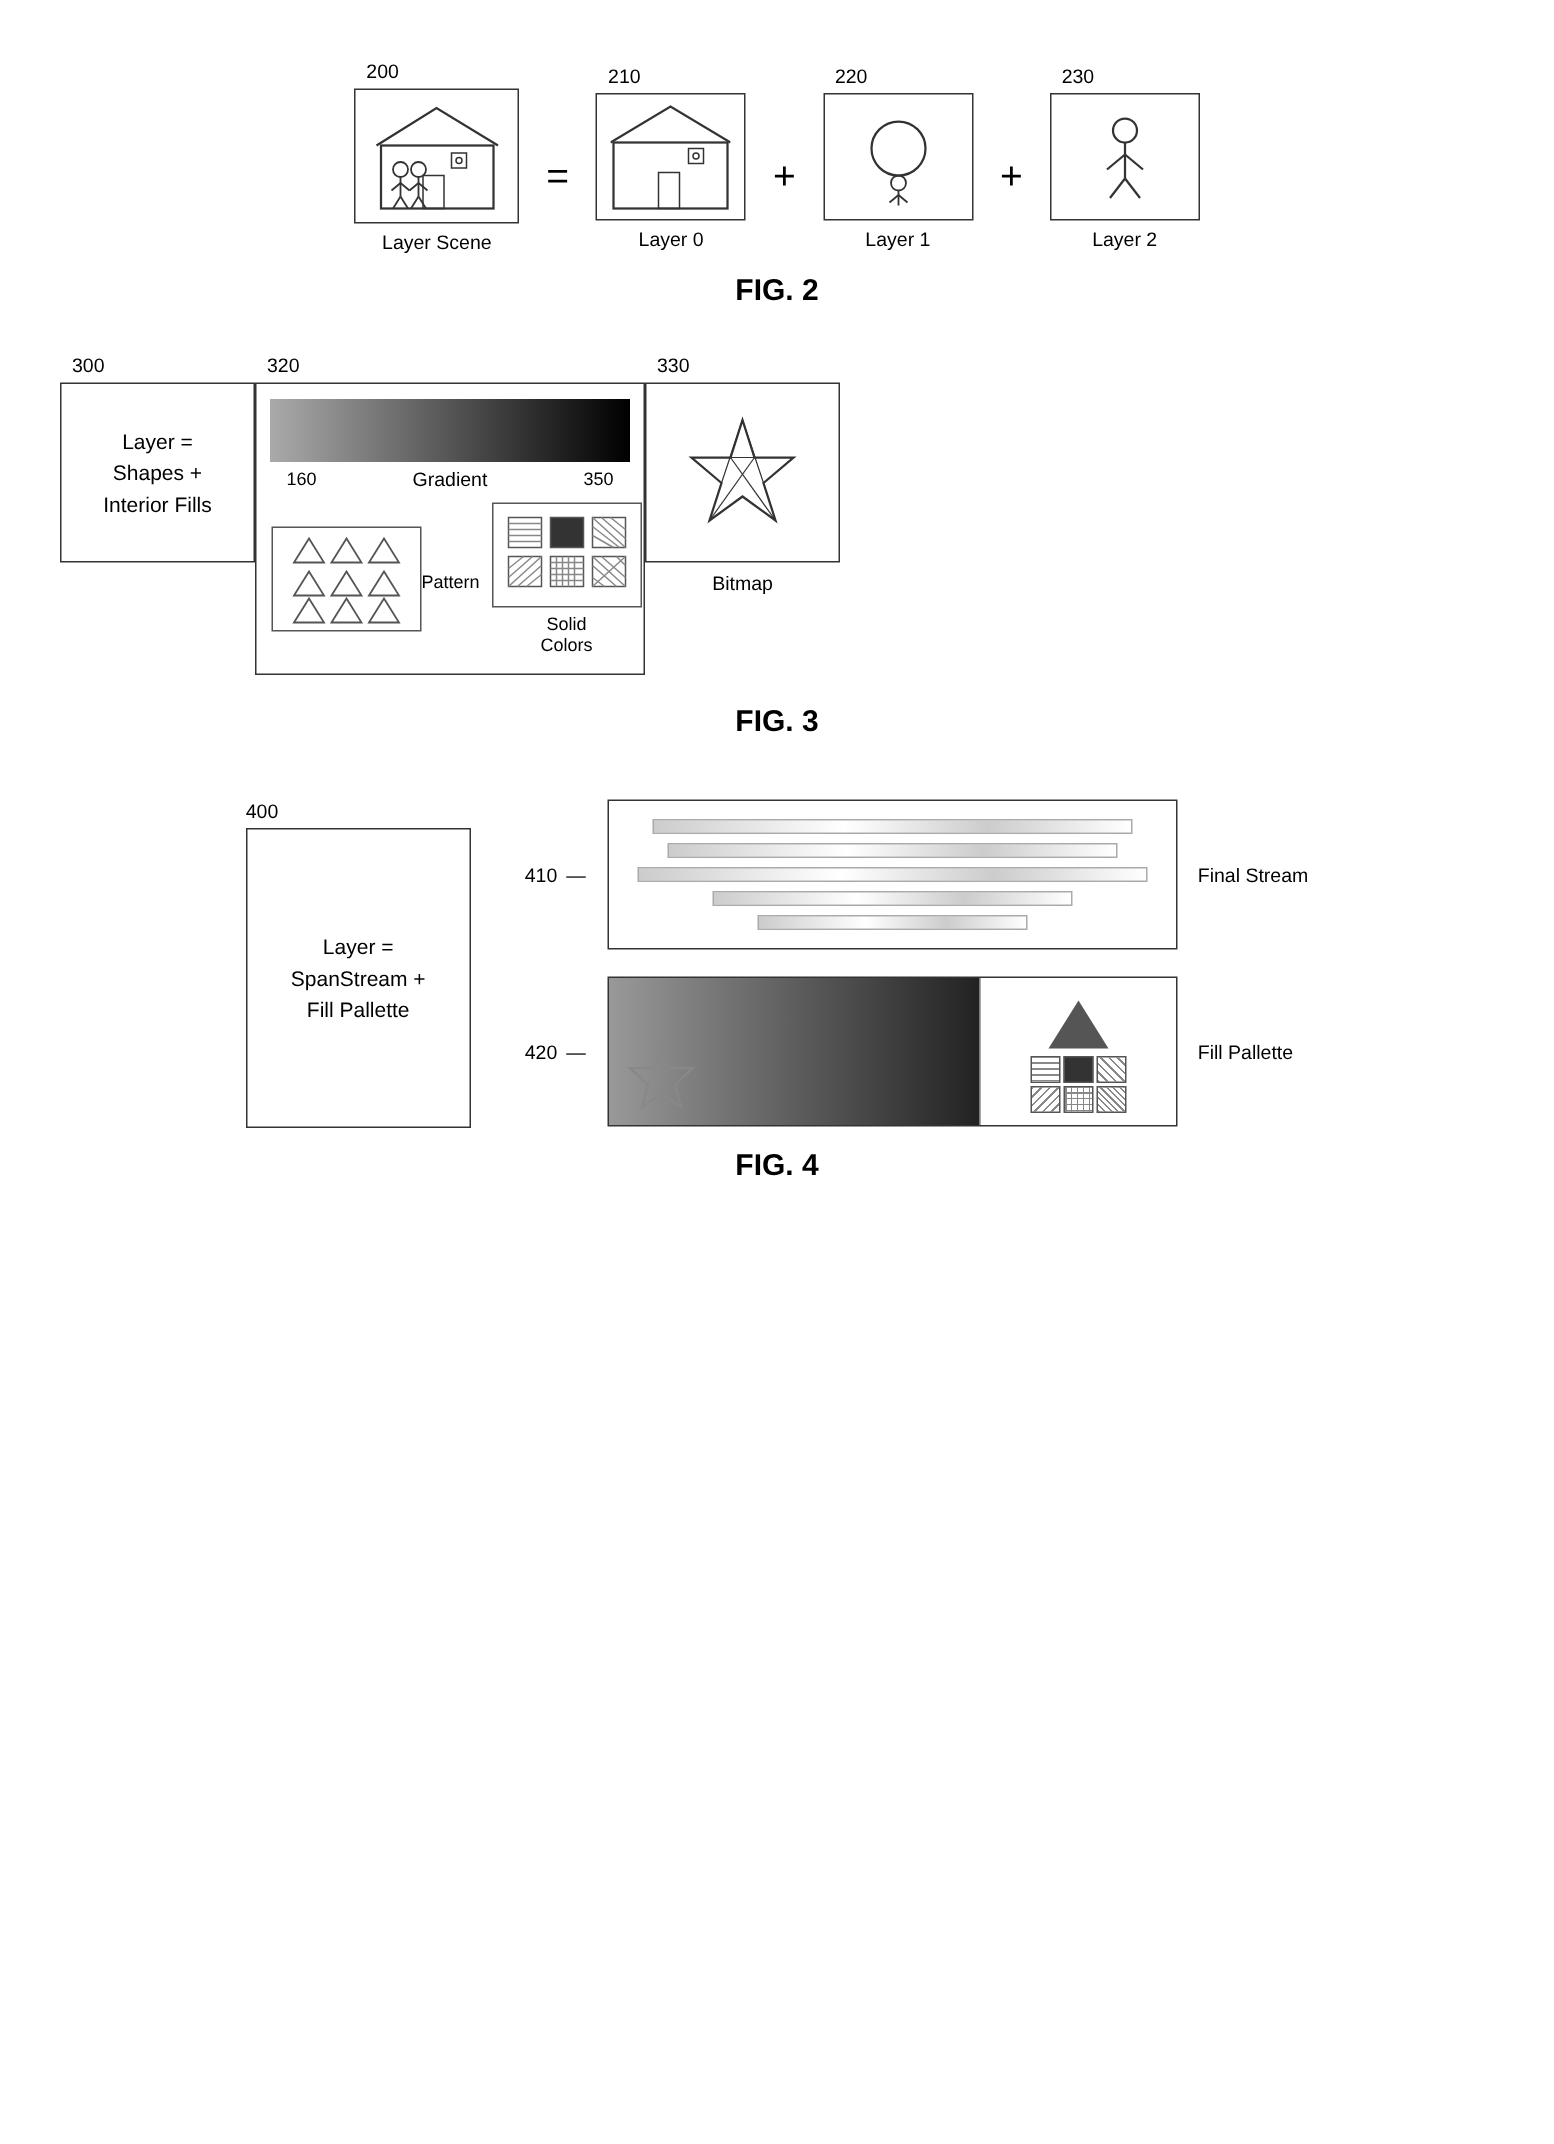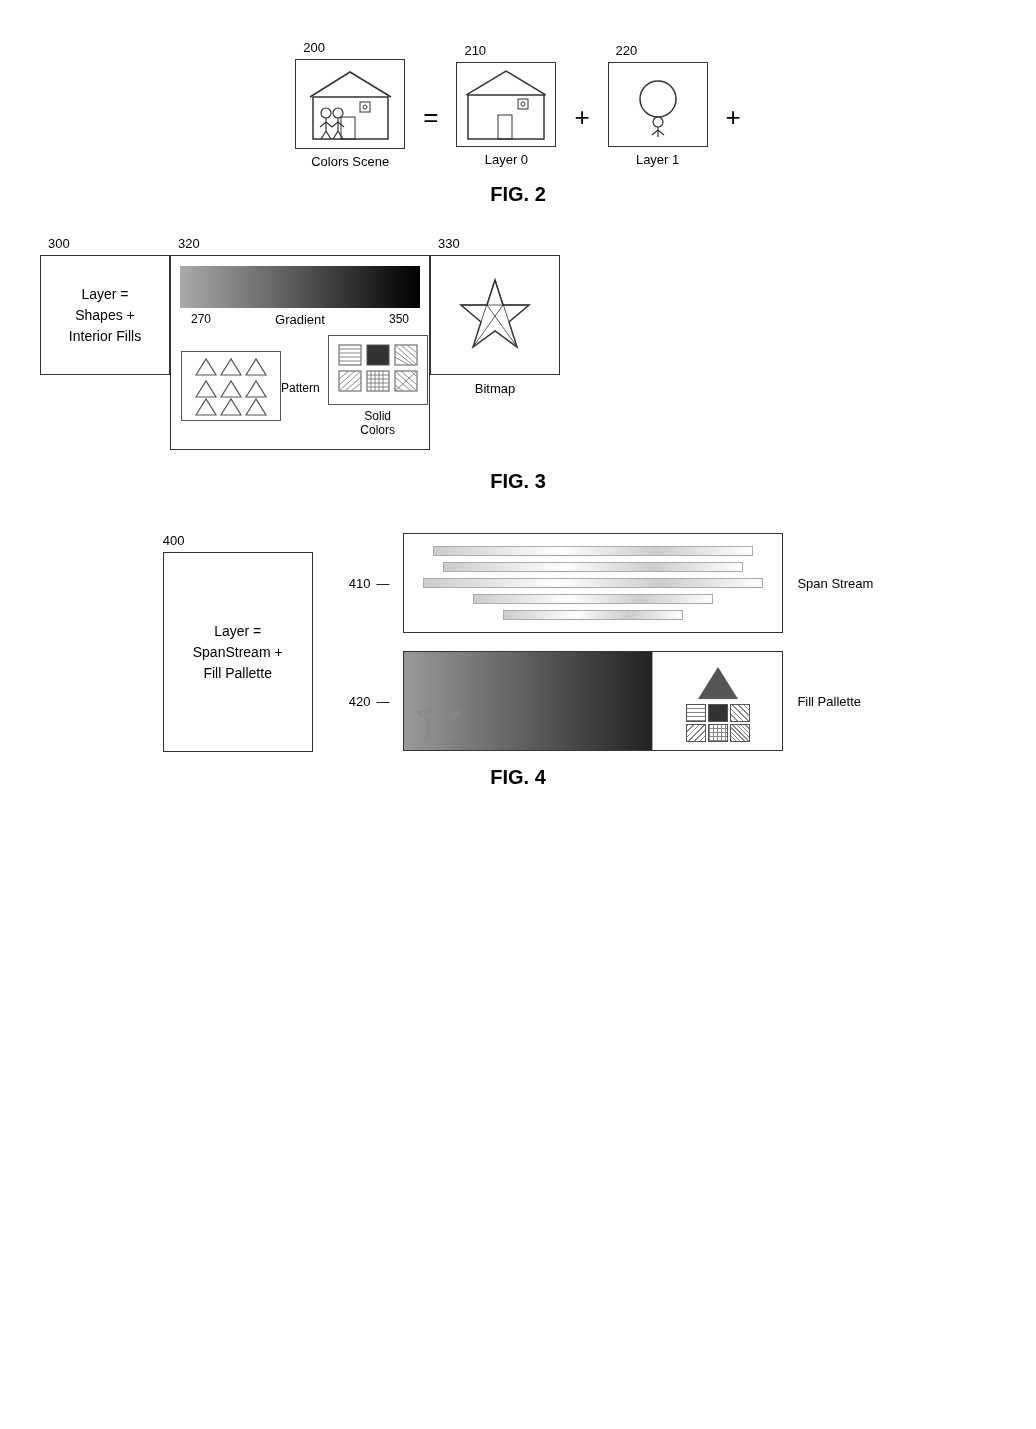--- a/index.html
+++ b/index.html
@@ -303,21 +303,21 @@
             <line x1="18" y1="64" x2="23" y2="72" stroke="#333" stroke-width="1.2"></line>
 
             <circle cx="30" cy="46" r="5" fill="none" stroke="#333" stroke-width="1.2"></circle>
             <line x1="30" y1="51" x2="30" y2="64" stroke="#333" stroke-width="1.2"></line>
             <line x1="30" y1="55" x2="24" y2="60" stroke="#333" stroke-width="1.2"></line>
             <line x1="30" y1="55" x2="36" y2="60" stroke="#333" stroke-width="1.2"></line>
             <line x1="30" y1="64" x2="25" y2="72" stroke="#333" stroke-width="1.2"></line>
             <line x1="30" y1="64" x2="35" y2="72" stroke="#333" stroke-width="1.2"></line>
           </svg>
         </div>
-        <span class="fig2-caption">Colors Scene</span>
+        <span class="fig2-caption">Layer Scene</span>
       </div>
 
       <span class="operator">=</span>
 
       <div class="fig2-item">
         <span class="fig2-label-num">210</span>
         <div class="layer-box">
           <svg width="80" height="75" viewBox="0 0 80 75">
             <rect x="2" y="28" width="76" height="44" fill="none" stroke="#333" stroke-width="1.5"></rect>
             <polyline points="0,28 40,4 80,28" fill="none" stroke="#333" stroke-width="1.5"></polyline>
@@ -341,20 +341,35 @@
             <line x1="40" y1="60" x2="40" y2="70" stroke="#333" stroke-width="1.2"></line>
             <line x1="40" y1="63" x2="34" y2="68" stroke="#333" stroke-width="1.2"></line>
             <line x1="40" y1="63" x2="46" y2="68" stroke="#333" stroke-width="1.2"></line>
           </svg>
         </div>
         <span class="fig2-caption">Layer 1</span>
       </div>
 
       <span class="operator">+</span>
 
+      <div class="fig2-item">
+        <span class="fig2-label-num">230</span>
+        <div class="layer-box">
+          <svg width="80" height="75" viewBox="0 0 80 75">
+
+            <circle cx="40" cy="20" r="8" fill="none" stroke="#333" stroke-width="1.5"></circle>
+            <line x1="40" y1="28" x2="40" y2="52" stroke="#333" stroke-width="1.5"></line>
+            <line x1="40" y1="36" x2="28" y2="46" stroke="#333" stroke-width="1.5"></line>
+            <line x1="40" y1="36" x2="52" y2="46" stroke="#333" stroke-width="1.5"></line>
+            <line x1="40" y1="52" x2="30" y2="65" stroke="#333" stroke-width="1.5"></line>
+            <line x1="40" y1="52" x2="50" y2="65" stroke="#333" stroke-width="1.5"></line>
+          </svg>
+        </div>
+        <span class="fig2-caption">Layer 2</span>
+      </div>
 
     </div>
 
     <div class="fig-title">FIG. 2</div>
   </div>
 
   <div class="fig3-section">
     <div class="fig3-row">
 
       <div class="fig3-item">
@@ -365,21 +380,21 @@
         <span class="fig3-caption"></span>
       </div>
 
 
       <div class="fig3-item">
         <span class="fig2-label-num">320</span>
         <div style="border:1.5px solid #333; width:260px; padding-bottom:8px; position:relative;">
 
           <div style="width:240px; height:42px; background:linear-gradient(to right, #aaa, #000); margin:10px auto 0 auto;"></div>
           <div style="text-align:center; font-size:13px; margin:4px 0 4px 0; position:relative;">
-            <span style="position:absolute; left:20px; top:0; font-size:12px;">270</span>
+            <span style="position:absolute; left:20px; top:0; font-size:12px;">160</span>
             <span style="font-size:13px;">Gradient</span>
             <span style="position:absolute; right:20px; top:0; font-size:12px;">350</span>
           </div>
 
           <div style="display:flex; justify-content:space-around; padding:4px 10px 4px 10px; gap:8px;">
 
             <div style="display:flex;flex-direction:row;align-items:center;">
               <div class="sub-box">
 
                 <svg width="90" height="62" viewBox="0 0 90 62">
@@ -490,21 +505,21 @@
             <span style="font-size:13px;">410</span>
             <span style="font-size:13px;">—</span>
           </div>
           <div class="span-stream-box">
             <div class="span-line span-line-long"></div>
             <div class="span-line" style="width:300px;"></div>
             <div class="span-line" style="width:340px;"></div>
             <div class="span-line span-line-short"></div>
             <div class="span-line span-line-xshort"></div>
           </div>
-          <span class="fig4-side-label">Span Stream</span>
+          <span class="fig4-side-label">Final Stream</span>
         </div>
 
         <div class="fig4-diagram-row">
           <div style="display:flex;align-items:center;gap:6px;">
             <span style="font-size:13px;">420</span>
             <span style="font-size:13px;">—</span>
           </div>
           <div class="fill-palette-box">
 
             <div style="flex:2; background:linear-gradient(to right, #999, #222); position:relative; display:flex; align-items:flex-end; padding:6px;">

